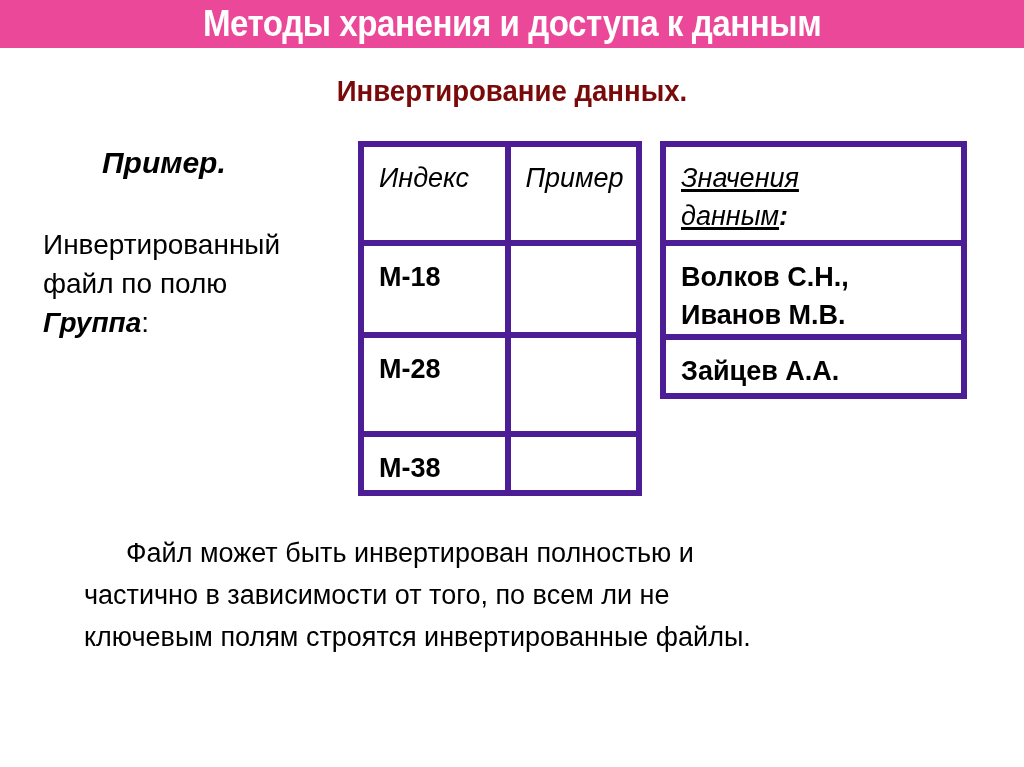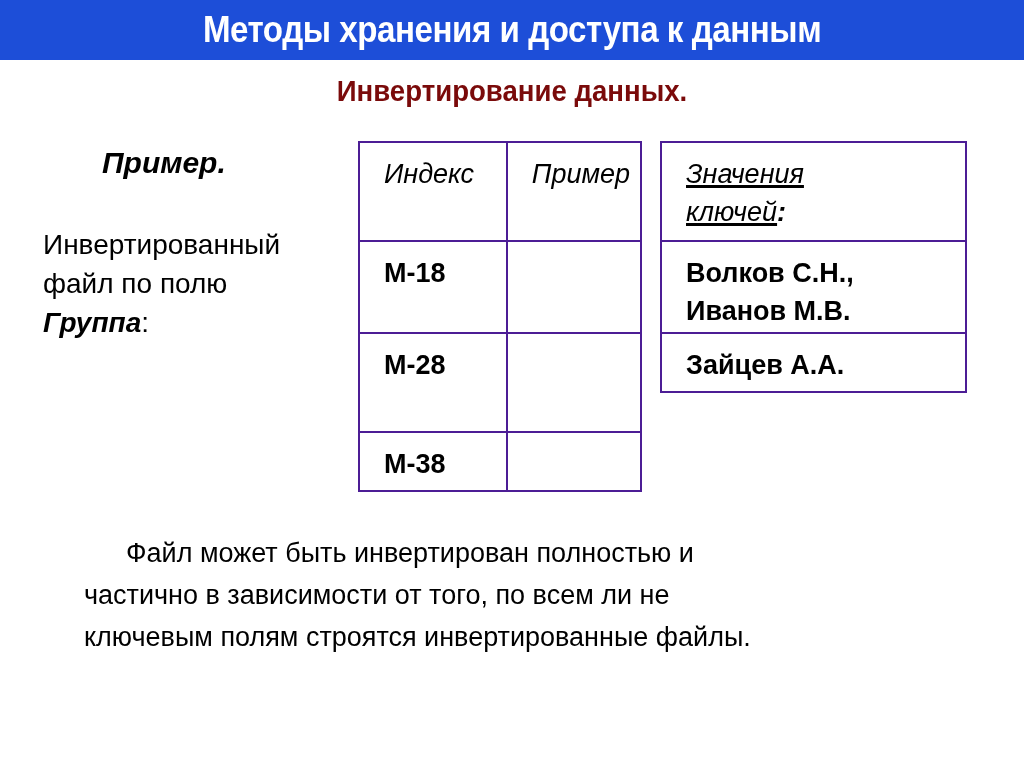--- a/index.html
+++ b/index.html
@@ -1,22 +1,22 @@
 <!DOCTYPE html>
 <html><head>
   <meta charset="utf-8">
   <style>
     html, body { margin: 0; padding: 0; }
     body {
       width: 1024px; height: 767px; position: relative; overflow: hidden;
       background: #ffffff; font-family: "Liberation Sans", sans-serif; color: #000;
     }
     .header-bar {
-      position: absolute; left: 0; top: 0; width: 1024px; height: 60px;
-      background: #1d4ed8;
+      position: absolute; left: 0; top: 0; width: 1024px; height: 48px;
+      background: #ec4899;
       display: flex; align-items: center; justify-content: center;
     }
     .header-title {
       color: #fff; font-weight: bold; font-size: 36px; letter-spacing: -0.5px;
       transform: scaleX(0.92);
     }
     .subtitle {
       position: absolute; top: 74px; left: 0; width: 1024px; text-align: center;
       color: #7a0a0a; font-weight: bold; font-size: 30px;
       transform: scaleX(0.92);
@@ -26,22 +26,22 @@
       font-weight: bold; font-style: italic; font-size: 30px;
     }
     .desc {
       position: absolute; left: 43px; top: 225px; font-size: 28px; line-height: 39px;
     }
     .desc .it { font-style: italic; font-weight: bold; }
     table.grid {
       position: absolute; border-collapse: collapse;
     }
     table.grid td {
-      border: 2px solid #4c1d95; vertical-align: top;
-      padding: 12px 10px 0 24px; font-size: 27px; font-weight: bold; line-height: 38px;
+      border: 6px solid #4c1d95; vertical-align: top;
+      padding: 12px 10px 0 15px; font-size: 27px; font-weight: bold; line-height: 38px;
       box-sizing: border-box;
     }
     #index-table { left: 358px; top: 141px; width: 284px; }
     #index-table td.c1 { width: 152px; }
     #index-table td.c2 { width: 132px; }
     #keys-table { left: 660px; top: 141px; width: 307px; }
     .hdr { font-style: italic; font-weight: normal !important; }
     #index-table .hdr, #keys-table .hdr { font-weight: bold; }
     .keys-hdr span { text-decoration: underline; text-decoration-thickness: 3px; }
     .r0 { height: 99px; }
@@ -90,21 +90,21 @@
     <td class="c2"></td>
   </tr>
 </tbody>
   </table>
 
 <table class="grid" id="keys-table">
   <tbody>
       <tr class="r0">
     <td class="hdr keys-hdr">
       <div><span>Значения</span></div>
-      <div><span>ключей</span><b>:</b></div>
+      <div><span>данным</span><b>:</b></div>
     </td>
   </tr>
   <tr class="r1">
     <td>
       <div>Волков С.Н.,</div>
       <div>Иванов М.В.</div>
     </td>
   </tr>
   <tr class="r3">
     <td>

